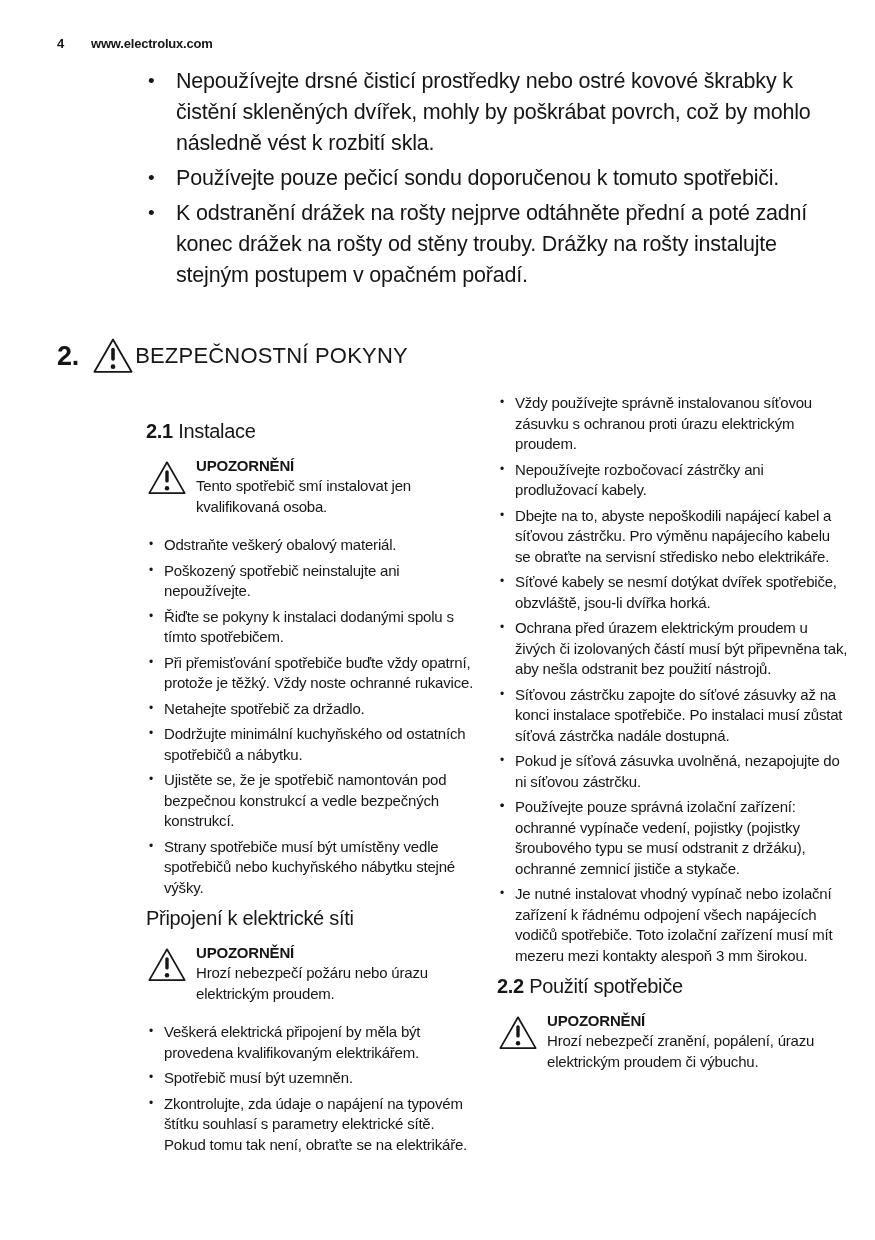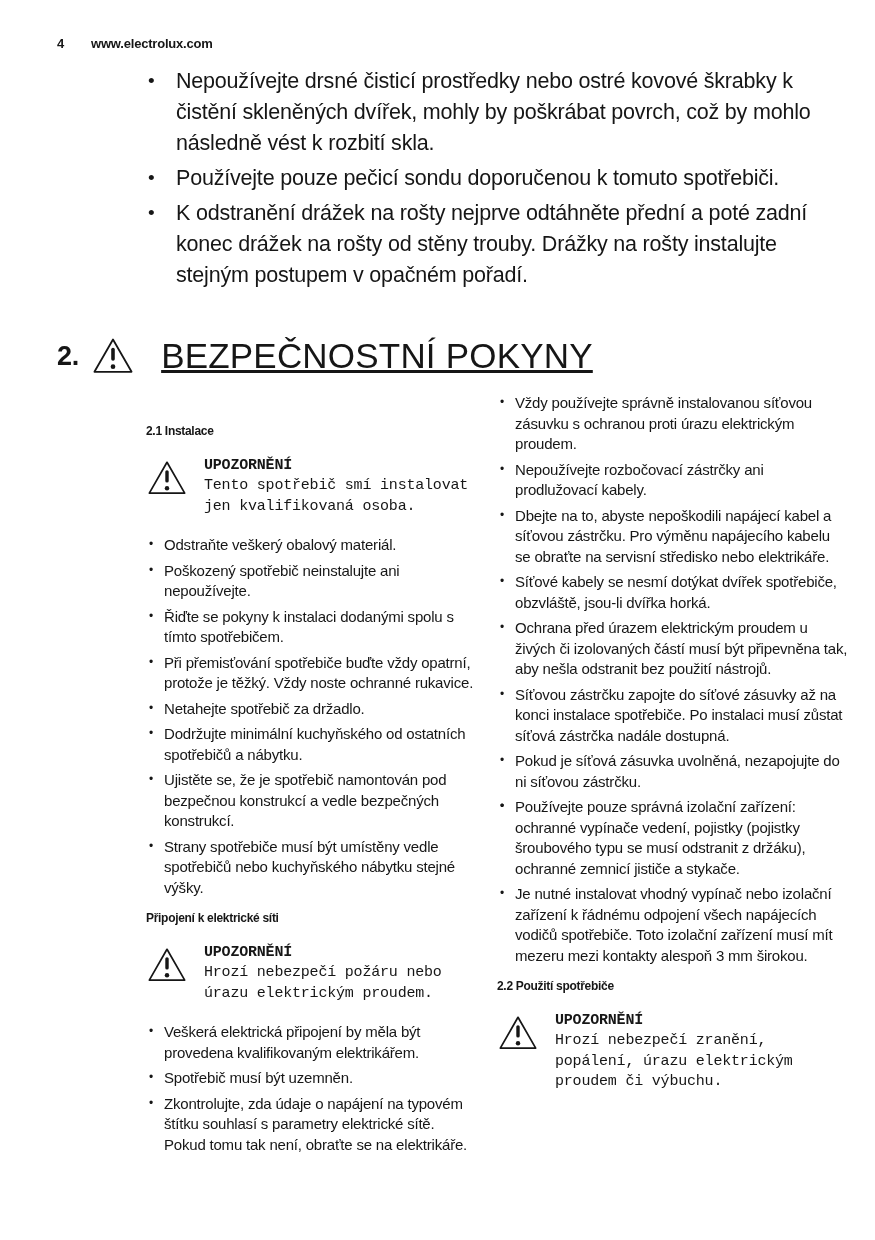--- a/index.html
+++ b/index.html
@@ -26,32 +26,32 @@
   }
   .intro .li { position:relative; padding-left:30px; margin-bottom:4px; }
   .intro .li .dot { position:absolute; left:2px; top:-1px; font-size:19px; }
   
   .sec {
     position:absolute; left:57px; top:336px; width:760px;
     display:flex; align-items:center;
   }
   .sec .num { font-size:27px; font-weight:bold; }
   .sec .tri { margin-left:12px; }
-  .sec .title { margin-left:26px; font-size:35px; font-weight:400; letter-spacing:0.2px;text-decoration:underline; }
+  .sec .title { font-size:22px; font-weight:400; letter-spacing:0.2px; }
   
   .col { position:absolute; font-size:15px; line-height:20.5px; }
   .col-left  { left:146px; top:421px; width:330px; }
   .col-right { left:497px; top:393px; width:352px; }
-  .subhead { font-size:12px; margin:0 0 14px 0; font-weight:700; letter-spacing:-0.3px; }
+  .subhead { font-size:20px; margin:0 0 14px 0; font-weight:400; letter-spacing:-0.3px; }
   .subhead b { letter-spacing:-0.3px; }
   .subhead.mt { margin-top:10px; }
   
   .warn { display:flex; margin:14px 0 18px 0; }
   .warn .icon { flex:0 0 42px; padding-top:3px; }
-  .warn .wt { margin-left:16px;font-family:Liberation Mono, monospace; }
+  .warn .wt { margin-left:8px; }
   .warn .wlabel { font-weight:bold; }
   
   .blist .li { position:relative; padding-left:18px; margin-bottom:5px; }
   .blist .li .dot { position:absolute; left:3px; top:-1px; font-size:12px; }
   svg.wtri { display:block; }
 </style>
 </head>
 <body>
 
 <div class="page">

